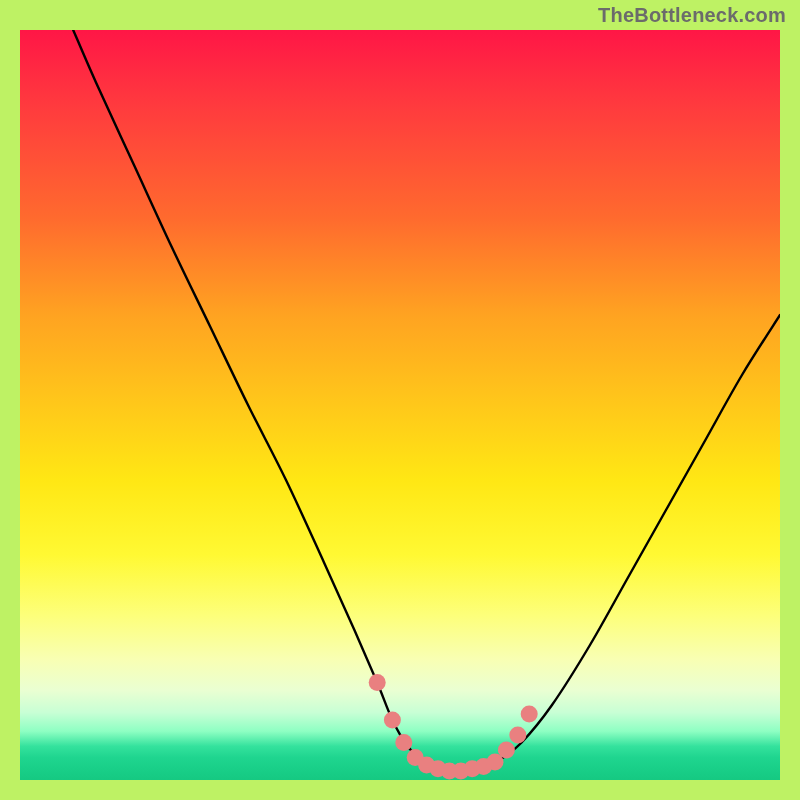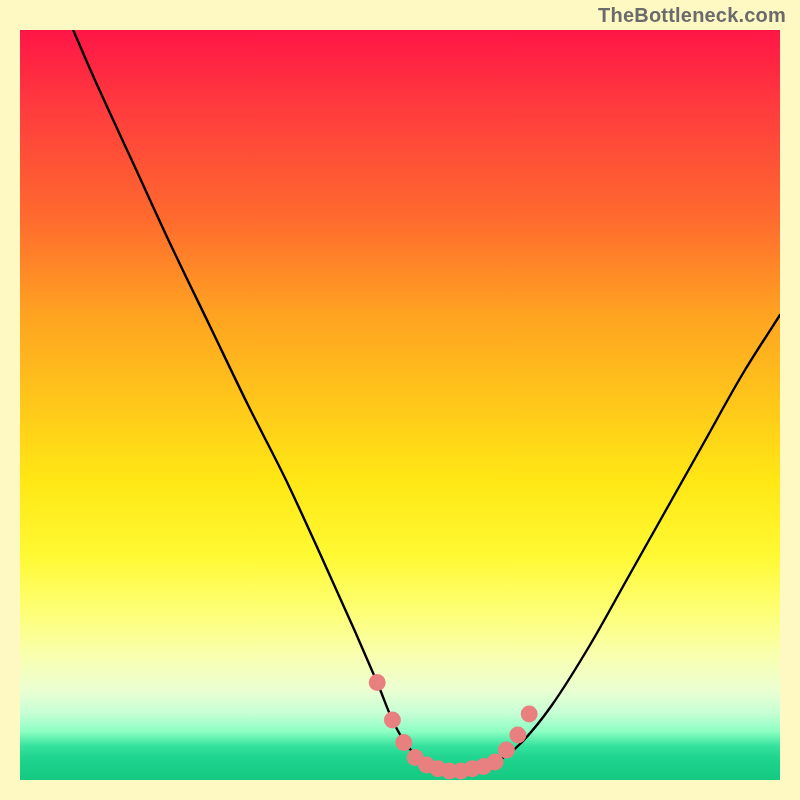--- a/index.html
+++ b/index.html
@@ -1,20 +1,20 @@
 <!DOCTYPE html>
 <html><head>
 <meta charset="utf-8">
 <style>
   * { margin: 0; padding: 0; box-sizing: border-box; }
   html, body { width: 800px; height: 800px; overflow: hidden; background: #000; }
   .frame {
     width: 800px;
     height: 800px;
-    background: #fef9c3;
+    background: #bef264;
     position: relative;
   }
   .plot-area {
     position: absolute;
     left: 20px;
     top: 30px;
     width: 760px;
     height: 750px;
     overflow: hidden;
   }

